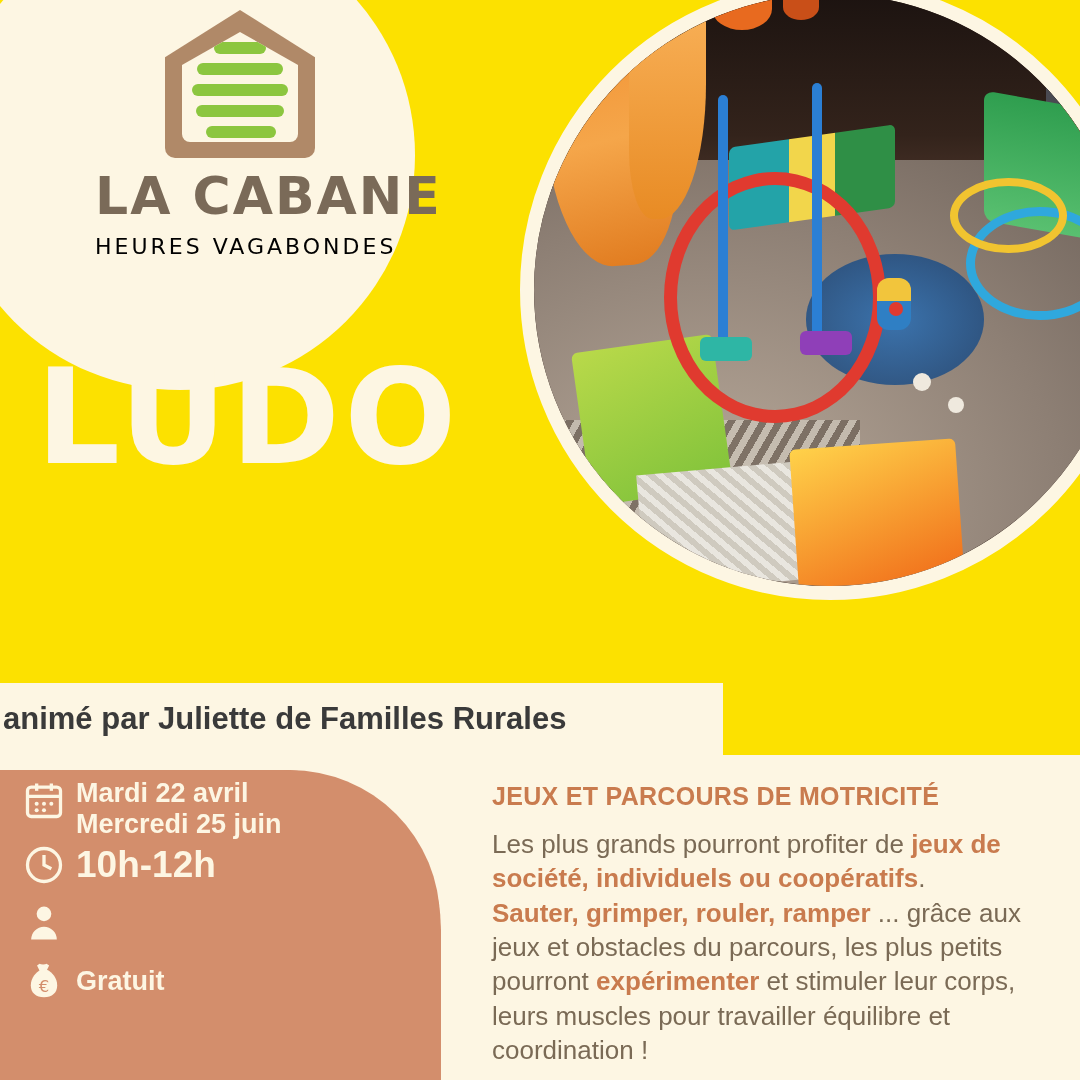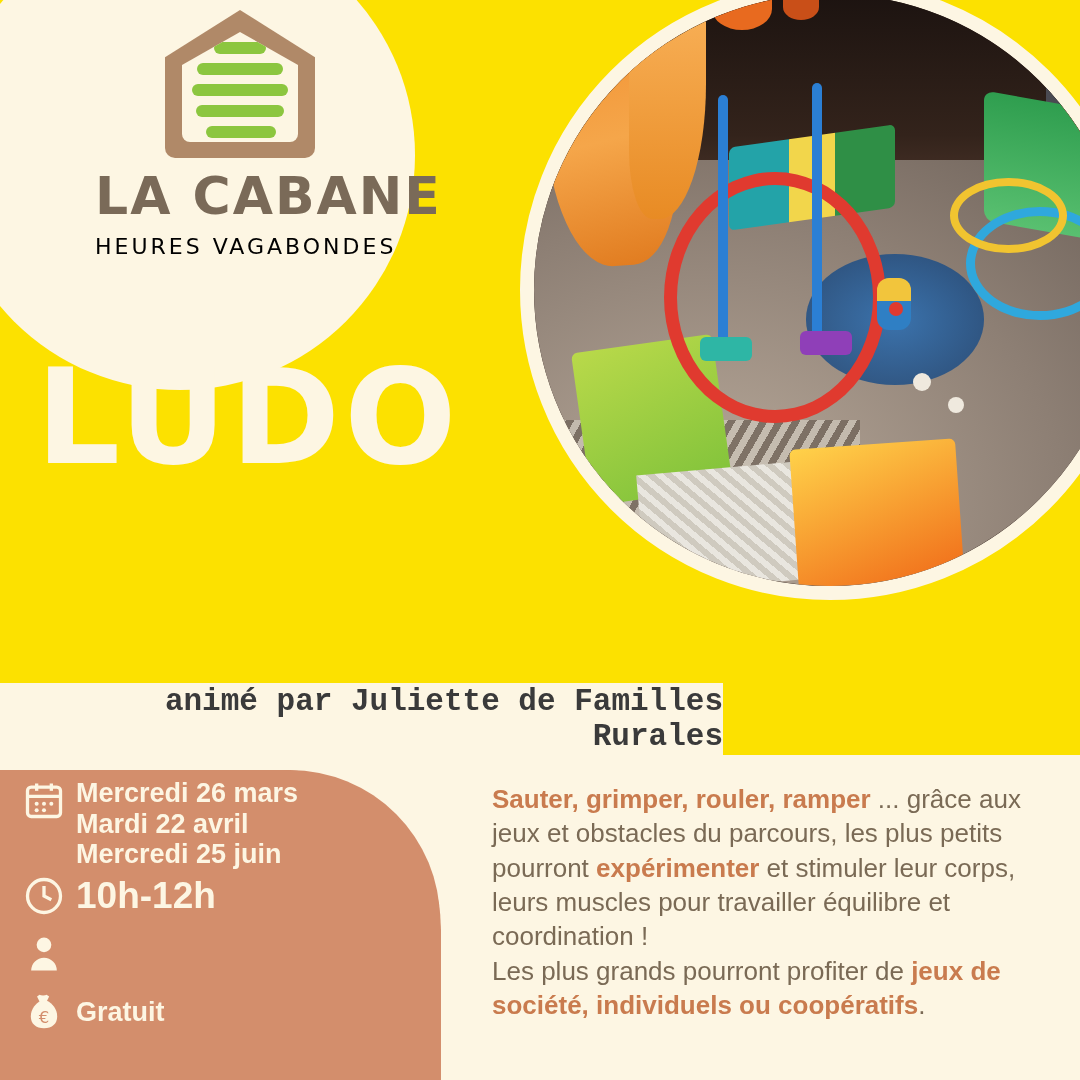--- a/index.html
+++ b/index.html
@@ -255,26 +255,25 @@
     left: 0;
     top: 683px;
     width: 723px;
     height: 72px;
     background: #FDF6E3;
     display: flex;
     align-items: center;
     z-index: 5;
   }
   .subtitle-text {
-    font-family: Liberation Mono, monospace;
+    font-family: Liberation Sans, sans-serif;
     font-size: 31px;
     font-weight: bold;
     color: #3a3a3a;
-    padding-left: 20px;
-    text-align: right;
+    padding-left: 3px;
   }
 
   
   .bottom-bg {
     position: absolute;
     left: 0;
     top: 755px;
     width: 1080px;
     height: 325px;
     background: #FDF6E3;
@@ -437,21 +436,20 @@
         <line x1="8" y1="3" x2="8" y2="7"></line>
         <line x1="16" y1="3" x2="16" y2="7"></line>
         <circle cx="8" cy="14" r="1.1" fill="currentColor" stroke="none"></circle>
         <circle cx="12" cy="14" r="1.1" fill="currentColor" stroke="none"></circle>
         <circle cx="16" cy="14" r="1.1" fill="currentColor" stroke="none"></circle>
         <circle cx="8" cy="17.6" r="1.1" fill="currentColor" stroke="none"></circle>
         <circle cx="12" cy="17.6" r="1.1" fill="currentColor" stroke="none"></circle>
       </svg>
     </div>
     <div class="dates">
-      <div>Mercredi 26 mars</div>
       <div>Mardi 22 avril</div>
       <div>Mercredi 25 juin</div>
     </div>
   </div>
 
   <div class="info-row row-clock">
     <div class="info-ico">
       <svg width="44" height="44" viewBox="0 0 24 24" fill="none" stroke="currentColor" stroke-width="1.8">
         <circle cx="12" cy="12" r="9"></circle>
         <polyline points="12,6.5 12,12 16,14"></polyline>
@@ -476,21 +474,22 @@
         <path d="M10.4 5.8c-3 1.4-5.6 4.6-5.6 8.6 0 4 2.8 6.4 7.2 6.4s7.2-2.4 7.2-6.4c0-4-2.6-7.2-5.6-8.6z" fill="currentColor" stroke="none"></path>
         <text x="12" y="18" font-size="9" text-anchor="middle" fill="#D38E6C" stroke="none" font-family="DejaVu Sans">€</text>
       </svg>
     </div>
     <div class="info-text">Gratuit</div>
   </div>
 
 </div>
 
 <div class="rightcol">
+  <div class="rc-head">JEUX ET PARCOURS DE MOTRICITÉ</div>
   <div class="rc-body">
+    <p style="margin:0;">
+      <span>Les plus grands pourront profiter de </span><b>jeux de société, individuels ou coopératifs</b><span>.</span>
+    </p>
     <p style="margin:0 0 0 0;">
       <b>Sauter, grimper, rouler, ramper</b><span> ... grâce aux jeux et obstacles du parcours, les plus petits pourront </span><b>expérimenter</b><span> et stimuler leur corps, leurs muscles pour travailler équilibre et coordination !</span>
     </p>
-    <p style="margin:0;">
-      <span>Les plus grands pourront profiter de </span><b>jeux de société, individuels ou coopératifs</b><span>.</span>
-    </p>
   </div>
 </div>
 
 </body></html>

